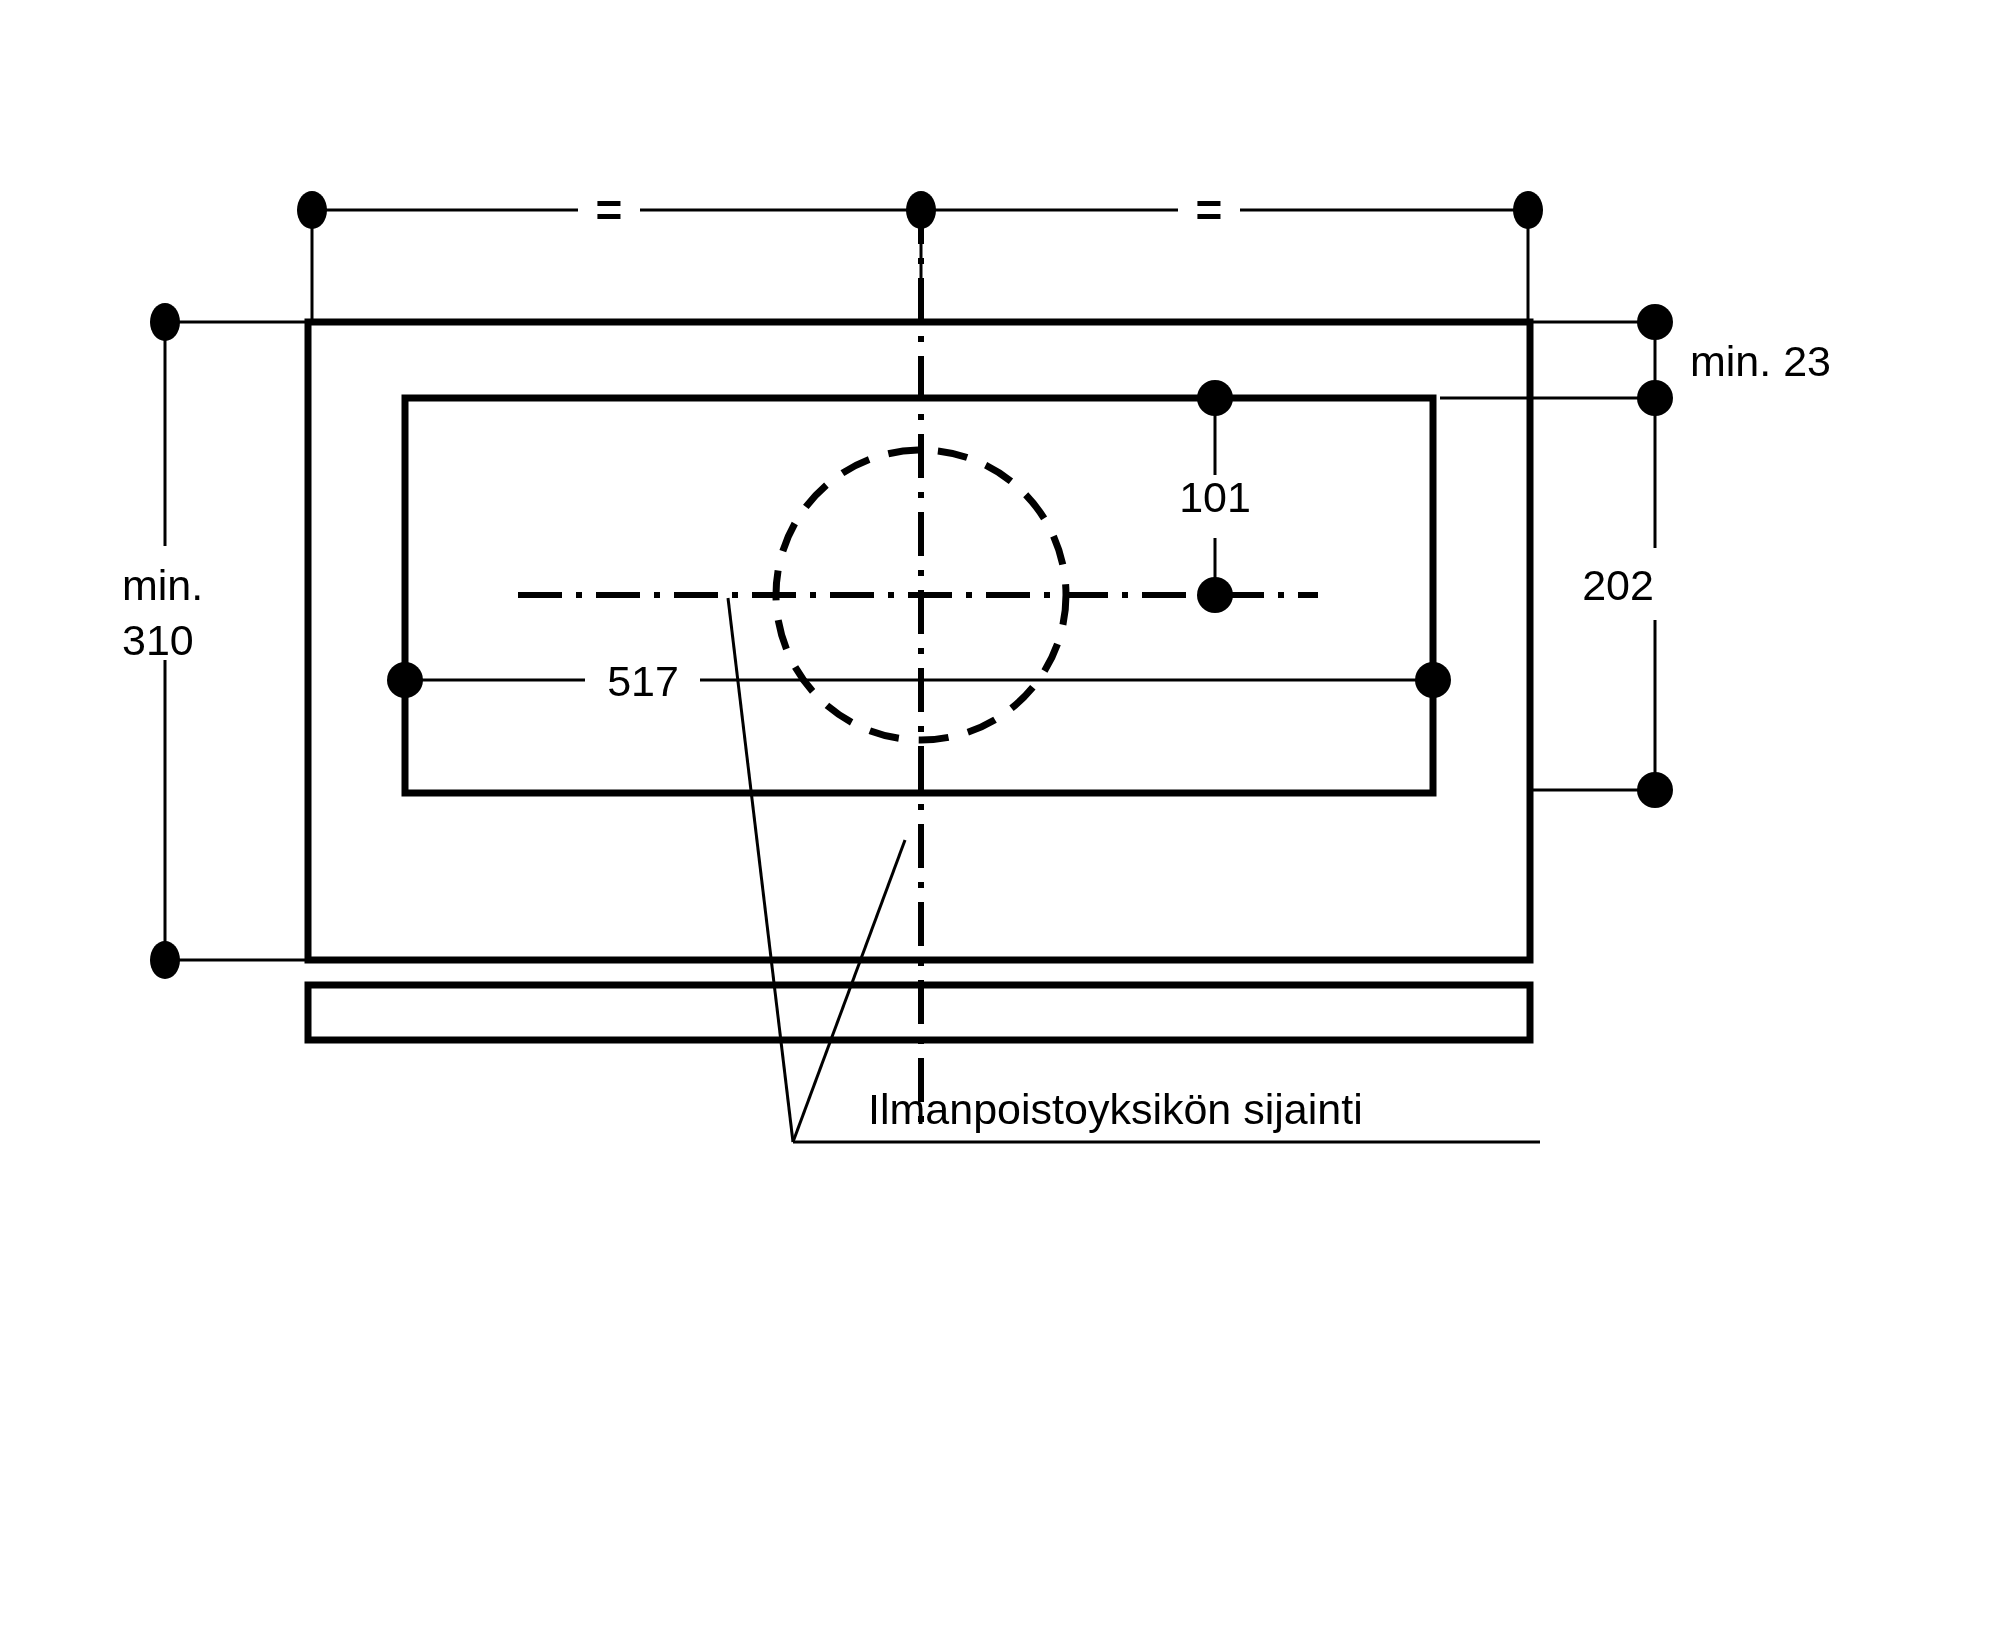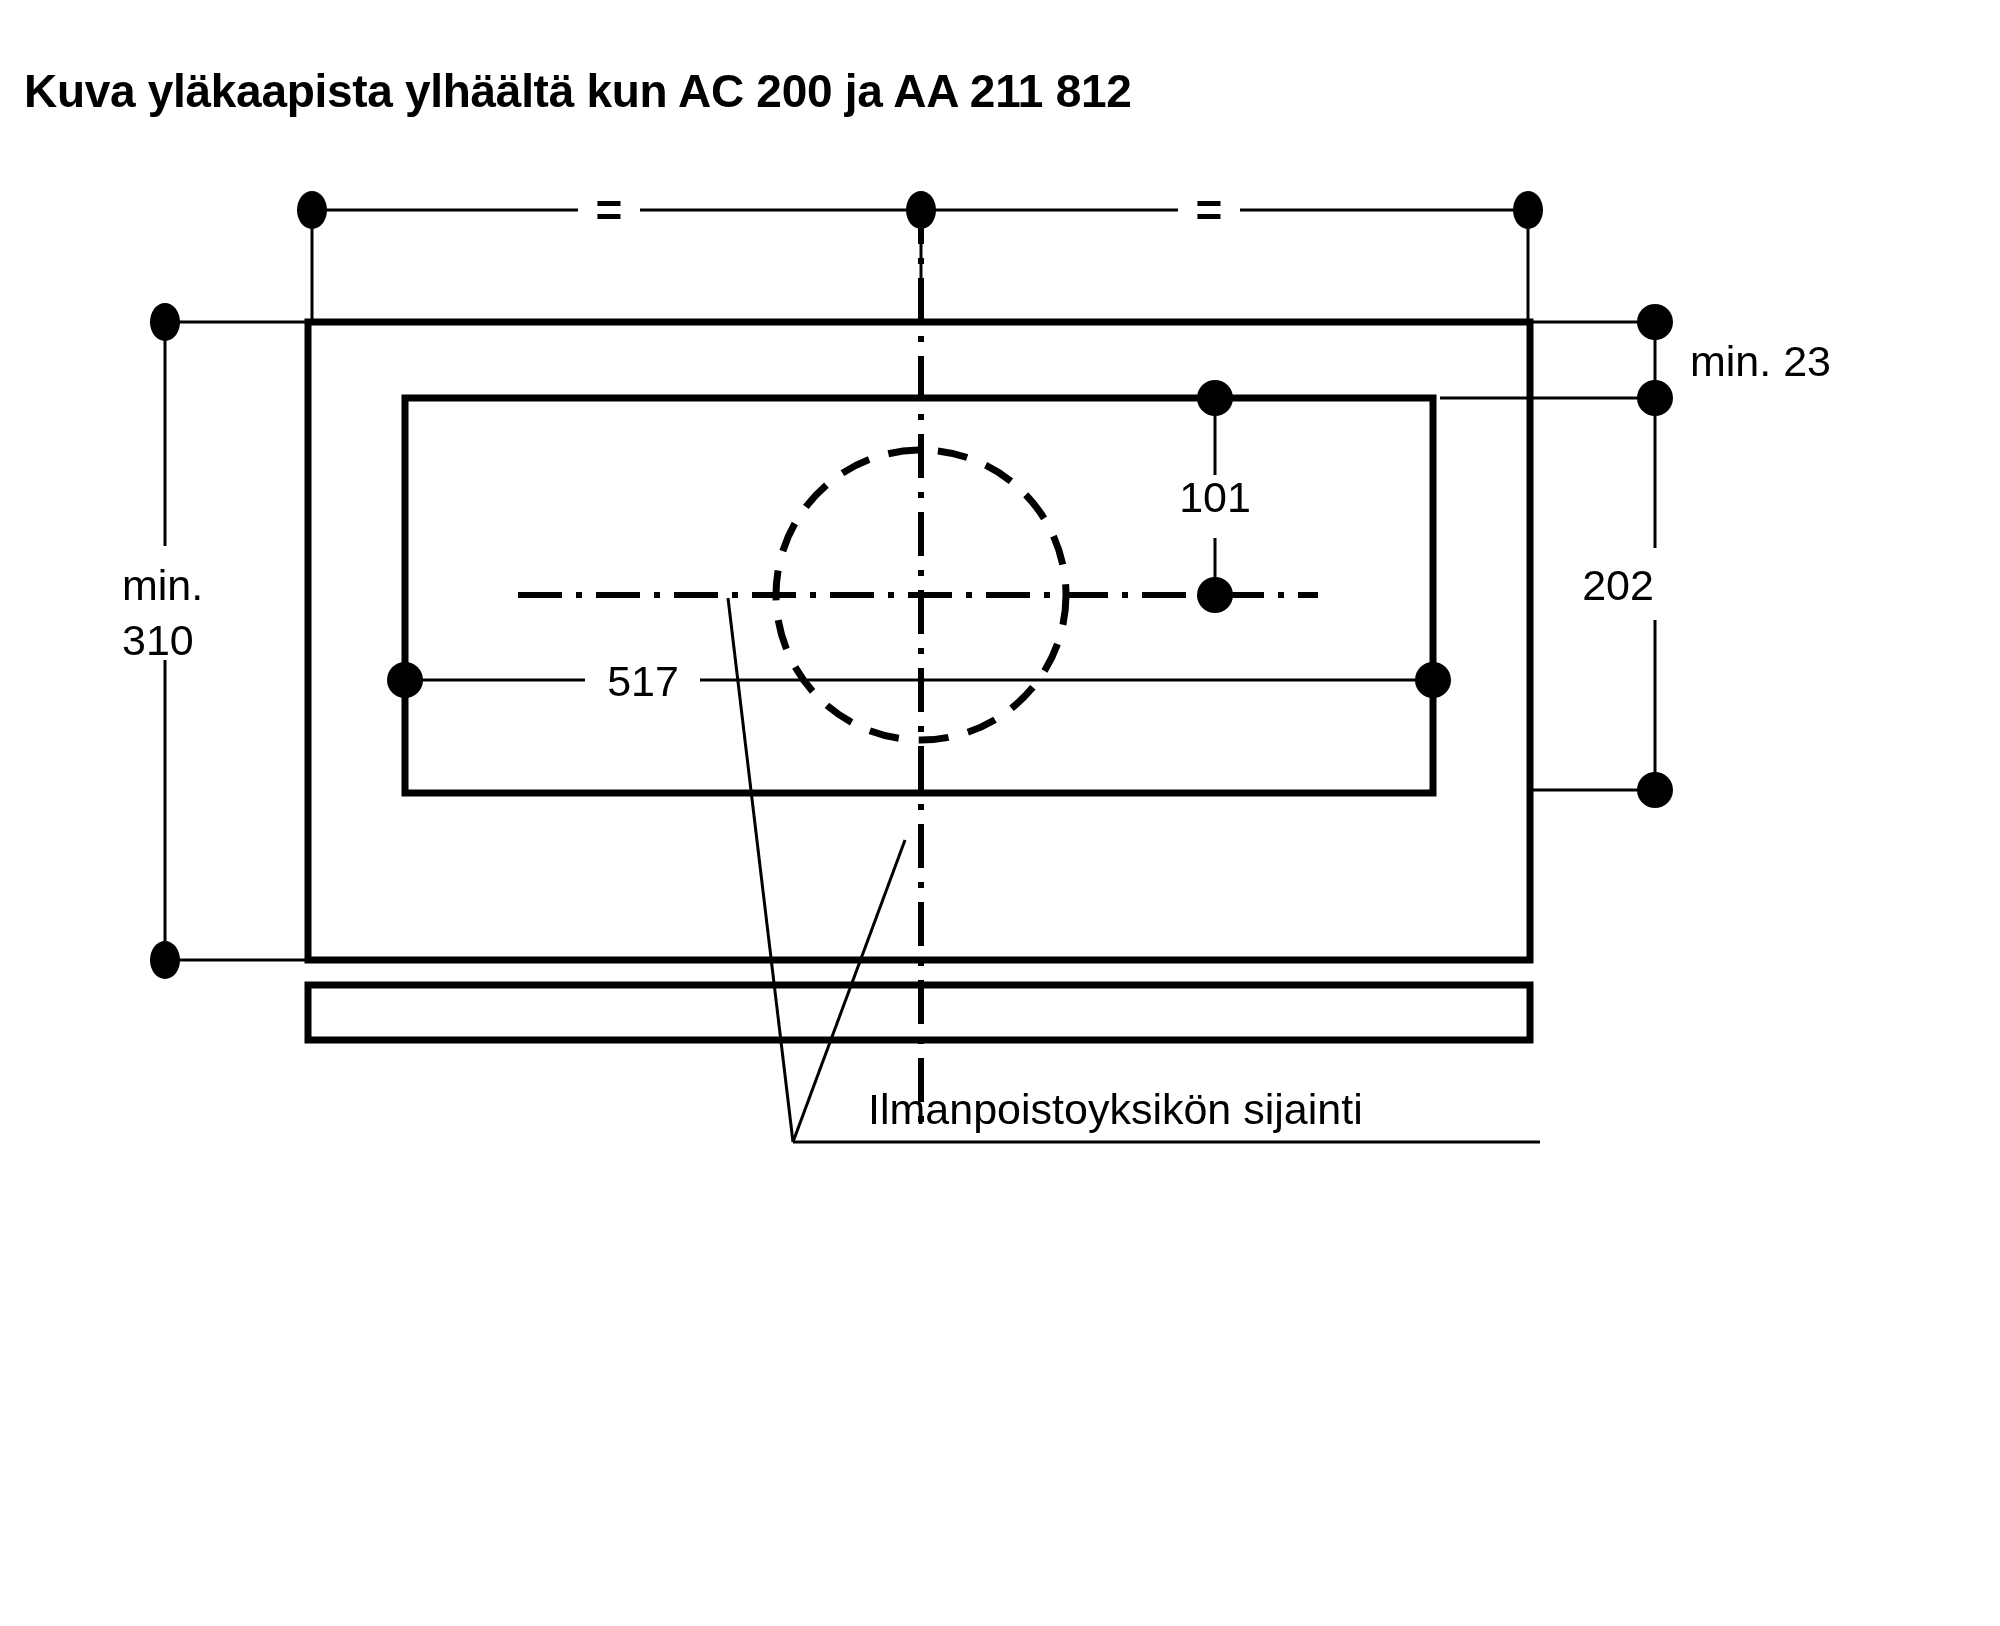--- a/index.html
+++ b/index.html
@@ -55,21 +55,20 @@
     font-size: 46px;
     font-weight: 600;
     fill: #000000;
   }
 </style>
 </head>
 <body>
 
 <div id="figure-root">
 
-  <div class="fig-title">Kuva yläkaapista ylhäältä kun AC 200 ja AA 211 812</div>
 
   <svg class="drawing" viewBox="0 0 2000 1626">
 
     <rect x="308" y="322" width="1222" height="638" fill="none" stroke="#000" stroke-width="7"></rect>
 
     <rect x="405" y="398" width="1028" height="395" fill="none" stroke="#000" stroke-width="7"></rect>
 
     <rect x="308" y="985" width="1222" height="55" fill="none" stroke="#000" stroke-width="7"></rect>
 
     <circle cx="921" cy="595" r="145" fill="none" stroke="#000" stroke-width="7" stroke-dasharray="30 20"></circle>

